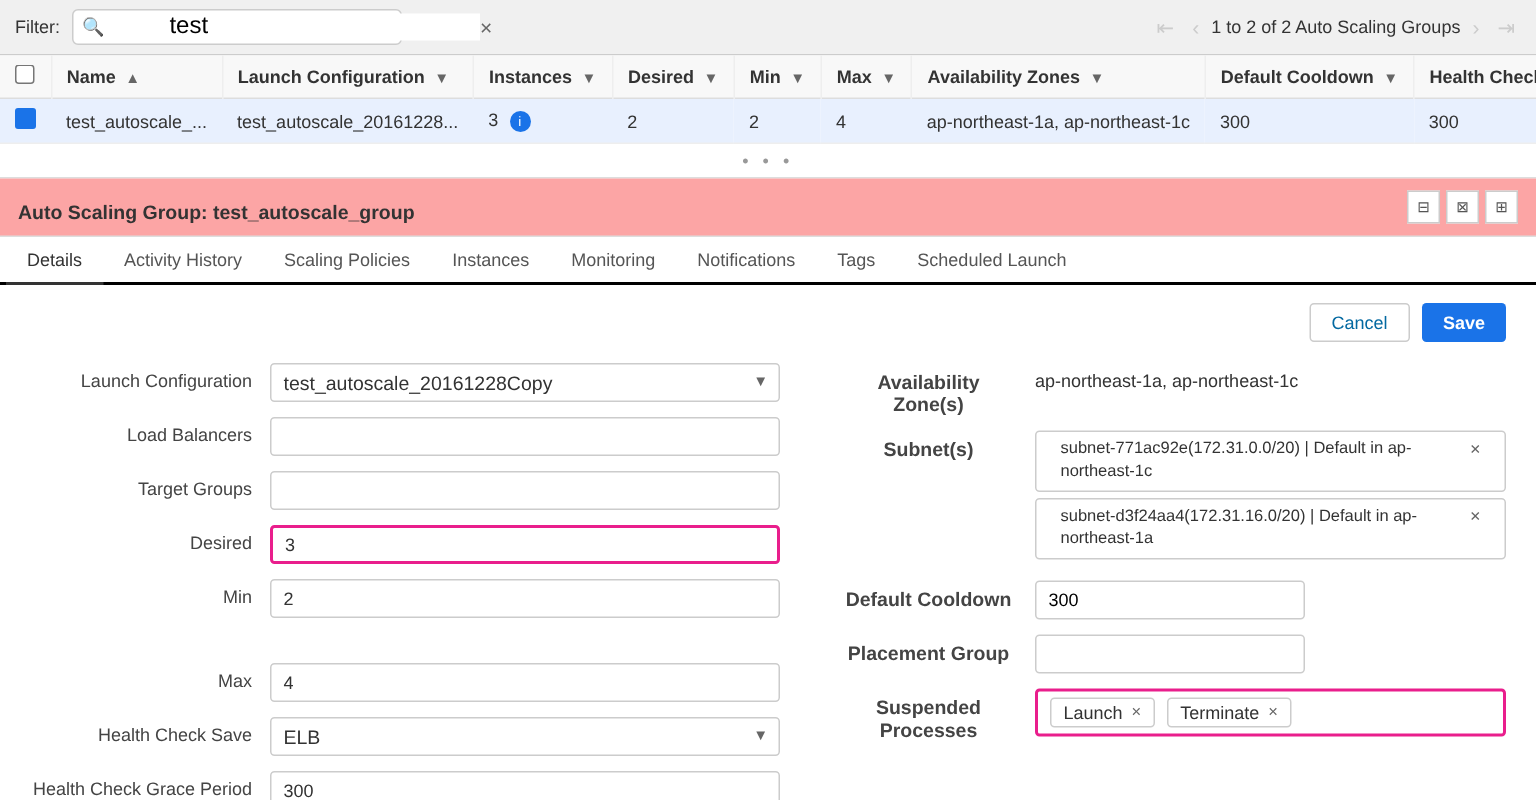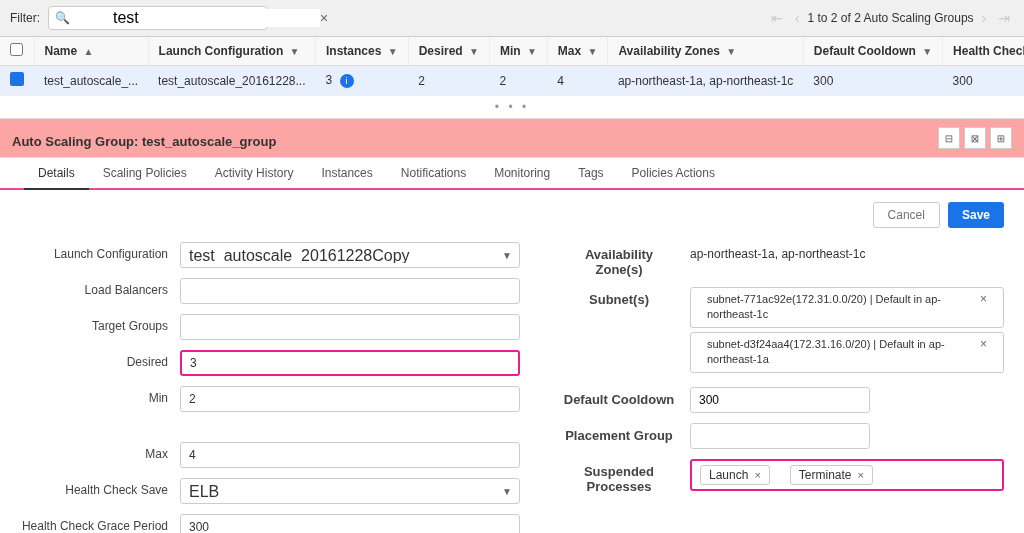--- a/index.html
+++ b/index.html
@@ -31,60 +31,60 @@
     .blue-check { width: 14px; height: 14px; background: #1a73e8; border-radius: 2px; display: inline-block; }
     .info-icon { display: inline-flex; align-items: center; justify-content: center; width: 14px; height: 14px; border-radius: 50%; background: #1a73e8; color: white; font-size: 9px; margin-left: 4px; cursor: pointer; }
     .dots-row { text-align: center; padding: 4px; color: #999; letter-spacing: 3px; }
 
     
     .section-header { padding: 8px 12px; background: #fca5a5; font-size: 13px; font-weight: 600; color: #333; border-bottom: 1px solid #ddd; display: flex; align-items: flex-end; justify-content: space-between; }
     .section-icons { display: flex; gap: 4px; }
     .section-icon-btn { width: 22px; height: 22px; border: 1px solid #ccc; background: white; cursor: pointer; display: flex; align-items: center; justify-content: center; font-size: 10px; color: #555; }
 
     
-    .tabs-bar { background: white; border-bottom: 2px solid #ec4899; display: flex; padding: 0 24px; }
+    .tabs-bar { background: white; border-bottom: 2px solid #000000; display: flex; padding: 0 4px; }
     .tab { padding: 8px 14px; font-size: 12px; cursor: pointer; color: #555; border-bottom: 2px solid transparent; margin-bottom: -2px; white-space: nowrap; }
     .tab.active { color: #333; border-bottom: 2px solid #333; font-weight: 500; }
 
     
     .content-area { background: white; padding: 12px 20px 20px; }
     .form-actions { display: flex; justify-content: flex-end; gap: 8px; margin-bottom: 14px; }
-    .btn-cancel { padding: 5px 14px; background: white; border: 1px solid #ccc; border-radius: 3px; cursor: pointer; font-size: 12px; color: #737373; }
+    .btn-cancel { padding: 5px 14px; background: white; border: 1px solid #ccc; border-radius: 3px; cursor: pointer; font-size: 12px; color: #0369a1; }
     .btn-save { padding: 5px 14px; background: #1a73e8; border: none; border-radius: 3px; cursor: pointer; font-size: 12px; color: #ffffff; font-weight: 600; }
 
     
     .form-grid { display: flex; gap: 40px; }
     .form-left { flex: 0 0 500px; }
     .form-right { flex: 1; }
     .form-row { display: flex; align-items: flex-start; margin-bottom: 10px; }
     .form-label { width: 160px; text-align: right; padding-right: 12px; padding-top: 5px; font-size: 12px; color: #444; font-weight: 500; flex-shrink: 0; }
     .form-control { flex: 1; }
     .form-input { width: 100%; border: 1px solid #ccc; border-radius: 3px; padding: 4px 8px; font-size: 12px; color: #333; outline: none; height: 26px; }
     .form-input.highlighted { border: 2px solid #e91e8c; }
     .form-select-wrap { position: relative; flex: 1; }
-    .form-select-wrap select { width: 100%; border: 1px solid #ccc; border-radius: 3px; padding: 4px 24px 4px 8px; font-size: 16px; color: #333; outline: none; height: 26px; appearance: none; background: white; cursor: pointer; }
+    .form-select-wrap select { width: 100%; border: 1px solid #ccc; border-radius: 3px; padding: 4px 24px 4px 8px; font-size: 13px; color: #333; outline: none; height: 26px; appearance: none; background: white; cursor: pointer; }
     .select-arrow { position: absolute; right: 8px; top: 50%; transform: translateY(-50%); pointer-events: none; color: #666; font-size: 10px; }
 
     
     .right-form-row { display: flex; align-items: flex-start; margin-bottom: 10px; }
     .right-label { text-align: center; padding-right: 12px; padding-top: 5px; font-size: 13px; color: #444; font-weight: 700; width: 130px; flex-shrink: 0; }
     .right-value { font-size: 12px; color: #333; padding-top: 5px; flex: 1; }
 
     
     .subnet-box { border: 1px solid #ccc; border-radius: 3px; padding: 4px 16px; margin-bottom: 4px; display: flex; justify-content: space-between; align-items: flex-start; font-size: 11px; background: white; min-height: 36px; }
     .subnet-text { flex: 1; line-height: 1.4; padding-right: 6px; }
     .subnet-x { cursor: pointer; color: #666; font-size: 12px; }
 
     
     .tag-chip { display: inline-flex; align-items: center; border: 1px solid #ccc; border-radius: 3px; padding: 2px 8px 2px 8px; font-size: 12px; margin-right: 4px; background: white; }
     .tag-chip .chip-x { margin-left: 6px; cursor: pointer; color: #666; font-size: 11px; }
 
     
     .suspended-row .right-label { color: #444; }
-    .suspended-box { border: 2px solid #e91e8c; border-radius: 3px; padding: 4px 8px; display: flex; align-items: center; gap: 16px; flex: 1; background: white; }
+    .suspended-box { border: 2px solid #e91e8c; border-radius: 3px; padding: 4px 8px; display: flex; align-items: center; gap: 4px; flex: 1; background: white; }
 
     
     .right-input { border: 1px solid #ccc; border-radius: 3px; padding: 4px 8px; font-size: 12px; height: 26px; width: 180px; }
   </style>
 </head>
 <body>
 
 <div class="filter-bar">
   <span class="filter-label">Filter:</span>
   <div class="filter-input-wrap">
@@ -139,27 +139,27 @@
   <span>Auto Scaling Group: test_autoscale_group</span>
   <div class="section-icons">
     <button class="section-icon-btn">⊟</button>
     <button class="section-icon-btn">⊠</button>
     <button class="section-icon-btn">⊞</button>
   </div>
 </div>
 
 <div class="tabs-bar">
   <div class="tab active">Details</div>
+  <div class="tab">Activity History</div>
   <div class="tab">Scaling Policies</div>
-  <div class="tab">Activity History</div>
   <div class="tab">Instances</div>
+  <div class="tab">Monitoring</div>
   <div class="tab">Notifications</div>
-  <div class="tab">Monitoring</div>
   <div class="tab">Tags</div>
-  <div class="tab">Policies Actions</div>
+  <div class="tab">Scheduled Launch</div>
 </div>
 
 <div class="content-area">
 
   <div class="form-actions">
     <button class="btn-cancel">Cancel</button>
     <button class="btn-save">Save</button>
   </div>
 
   <div class="form-grid">

